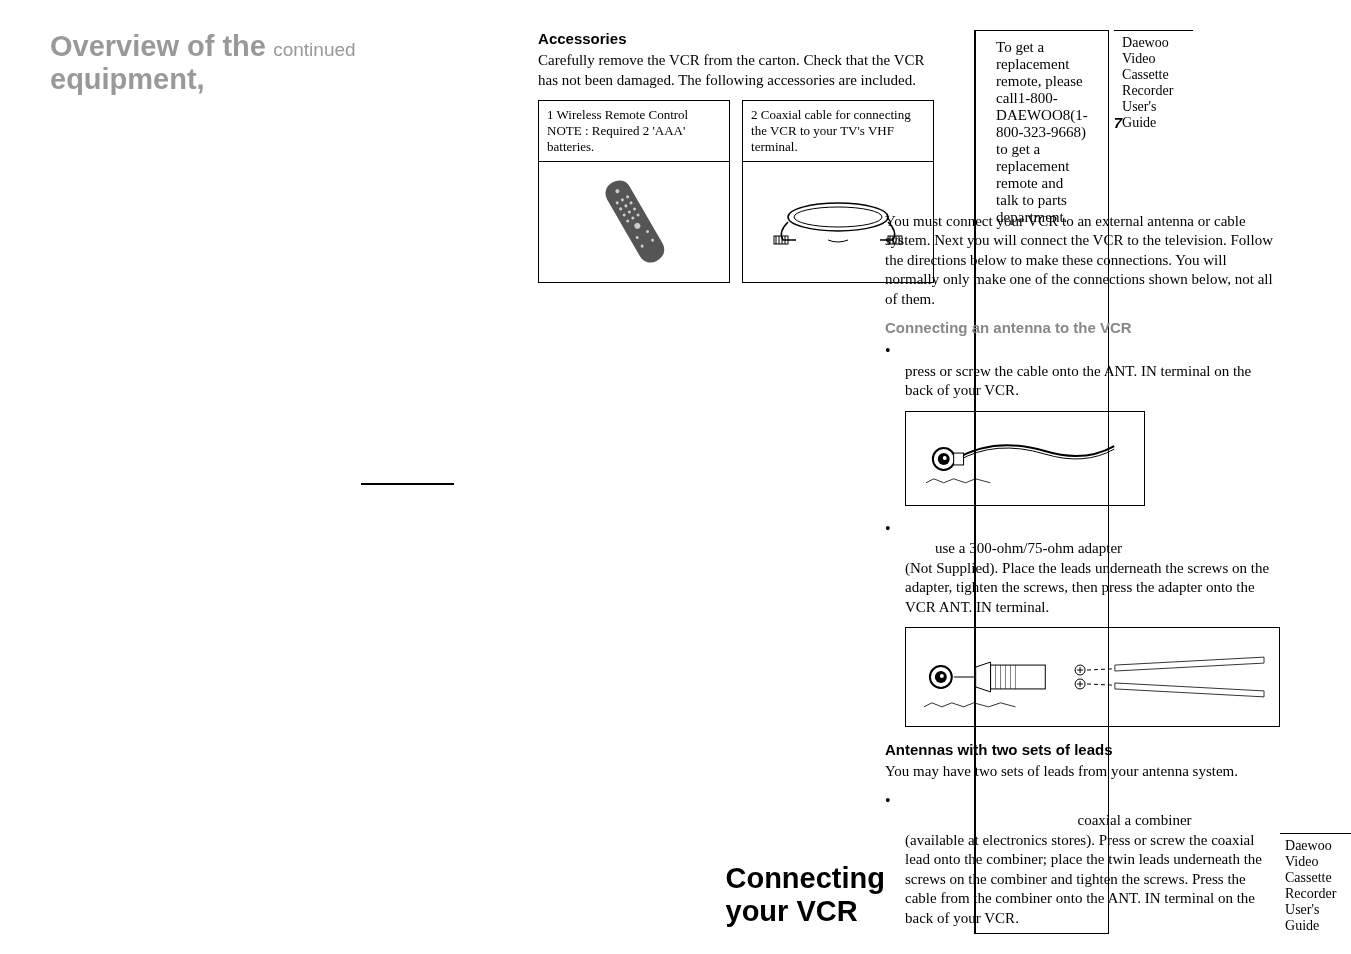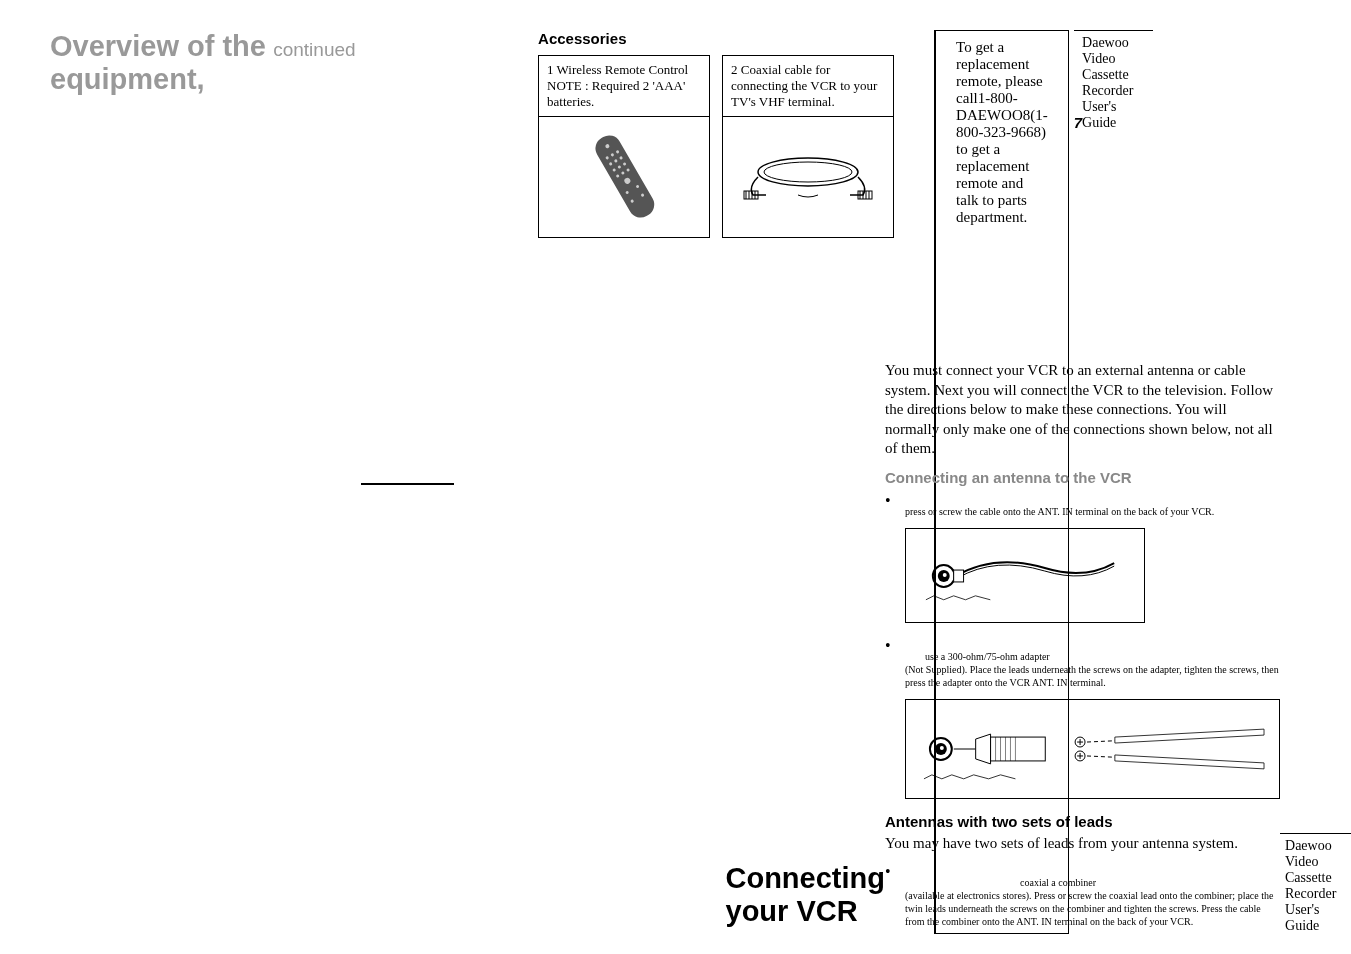--- a/index.html
+++ b/index.html
@@ -67,21 +67,21 @@
     }
     
     .accessory-boxes {
       display: flex;
       gap: 12px;
       margin-top: 8px;
       margin-bottom: 20px;
     }
     .acc-box {
       border: 1px solid #000;
-      width: 172px;
+      width: 192px;
     }
     .acc-header {
       border-bottom: 1px solid #000;
       padding: 6px 8px;
       font-size: 13px;
       text-align: left;
       min-height: 58px;
     }
     .acc-img {
       height: 120px;
@@ -107,21 +107,21 @@
       justify-content: space-between;
       align-items: flex-end;
       font-family: Arial, Helvetica, sans-serif;
       font-size: 14px;
     }
     .footer .pg { font-weight: bold; font-style: italic; font-size: 15px; }
     .footer .guide { font-family: Liberation Serif, serif; font-size: 14px; }
     
     .bullet-item { display: flex; margin-bottom: 6px; }
     .bullet-dot { width: 20px; font-size: 16px; }
-    .bullet-text { flex: 1; font-size: 10px; line-height: 1.3; }
+    .bullet-text { flex: 1; font-size: 15px; line-height: 1.3; }
     
     .illus-box {
       border: 1px solid #000;
       margin: 10px 0 14px 20px;
       padding: 10px;
       display: flex;
       align-items: center;
       justify-content: flex-start;
     }
     .illus-box-1 { width: 240px; height: 95px; }
@@ -135,20 +135,21 @@
 
 <div class="page page-left">
   <div class="main-title-row">
     <span class="main-title">Overview of the equipment,</span>
     <span class="continued">continued</span>
     <span class="title-line-left"></span>
   </div>
 
   <div class="content-col">
     <div class="section-heading">Accessories</div>
+    <div class="body-text">Carefully remove the VCR from the carton. Check that the VCR has not been damaged. The following accessories are included.</div>
 
     <div class="accessory-boxes">
       <div class="acc-box">
         <div class="acc-header">1  Wireless Remote Control NOTE : Required  2 'AAA' batteries.</div>
         <div class="acc-img">
           <svg width="80" height="100" viewBox="0 0 80 100">
             <g transform="rotate(-30 40 50)">
               <rect x="28" y="5" width="26" height="90" rx="12" fill="#555"></rect>
               <circle cx="41" cy="15" r="2" fill="#ccc"></circle>
               <circle cx="35" cy="25" r="1.5" fill="#ccc"></circle>

